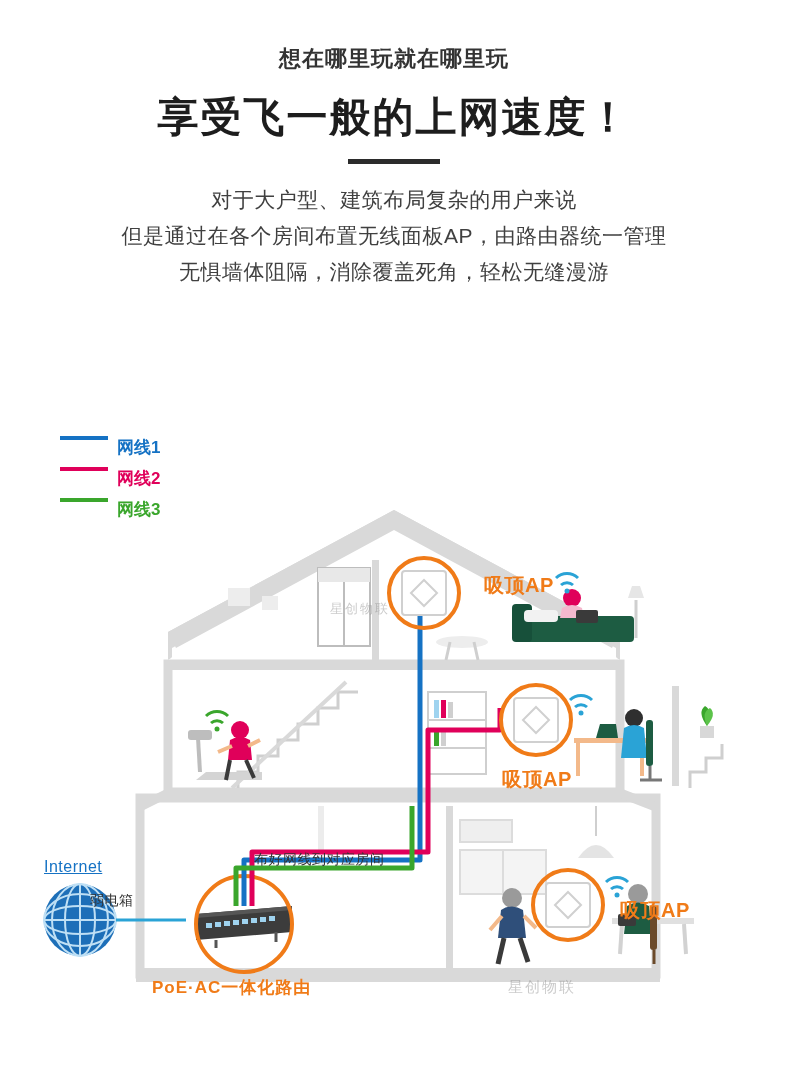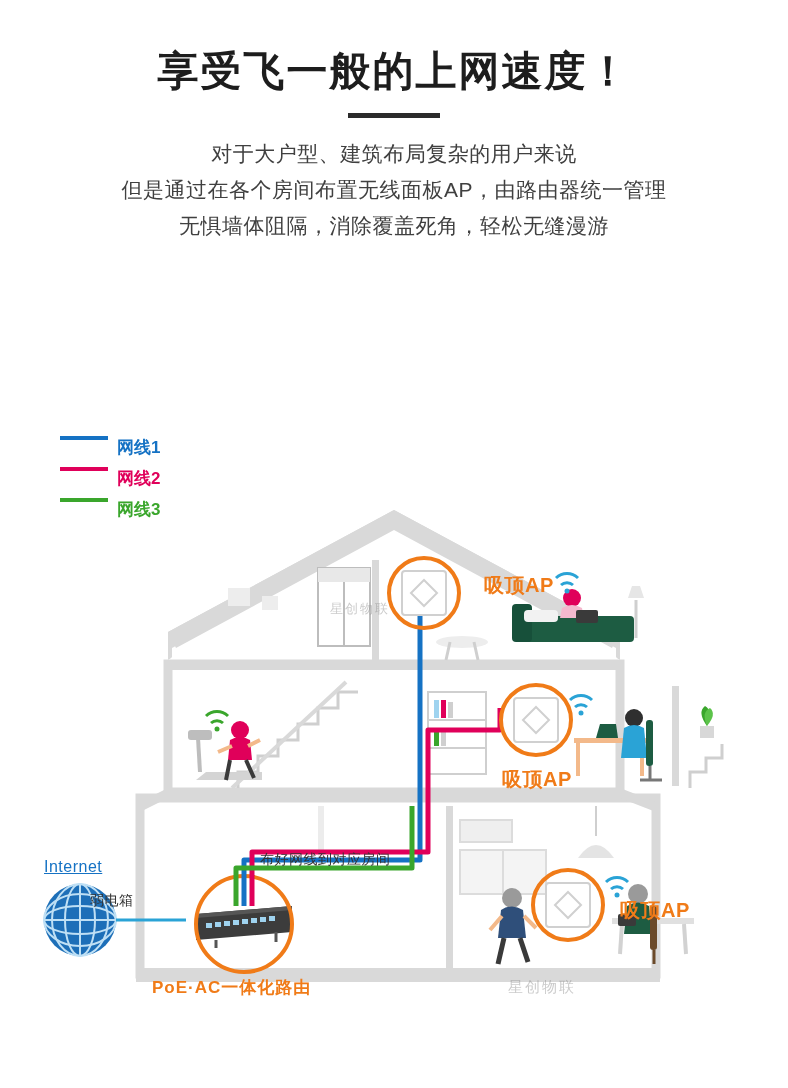--- a/index.html
+++ b/index.html
@@ -100,20 +100,21 @@
     color: rgba(140,140,140,0.45);
     font-size: 15px;
     letter-spacing: 2px;
     pointer-events: none;
   }
 </style>
 </head>
 <body>
 
 <div class="header">
+  <div class="head-sub">想在哪里玩就在哪里玩</div>
   <div class="head-main">享受飞一般的上网速度！</div>
   <div class="head-rule"></div>
   <div class="head-body">
     <div>对于大户型、建筑布局复杂的用户来说</div>
     <div>但是通过在各个房间布置无线面板AP，由路由器统一管理</div>
     <div>无惧墙体阻隔，消除覆盖死角，轻松无缝漫游</div>
   </div>
 </div>
 
 <div class="legend">
@@ -373,17 +374,17 @@
   <path d="M236,448 L236,470 L236,470" fill="none" stroke="#3aa62c" stroke-width="0"></path>
 </svg>
 </div>
 
 <div class="lbl lbl-ap" style="left:484px; top:572px;">吸顶AP</div>
 <div class="lbl lbl-ap" style="left:502px; top:766px;">吸顶AP</div>
 <div class="lbl lbl-ap" style="left:620px; top:897px;">吸顶AP</div>
 
 <div class="lbl lbl-internet" style="left:44px; top:858px;text-decoration:underline;">Internet</div>
 <div class="lbl lbl-box" style="left:90px; top:884px;margin-top:8px;">弱电箱</div>
-<div class="lbl lbl-wire" style="left:260px; top:851px;">布好网线到对应房间</div>
+<div class="lbl lbl-wire" style="left:254px; top:851px;">布好网线到对应房间</div>
 <div class="lbl lbl-route" style="left:152px; top:976px;">PoE·AC一体化路由</div>
 
 <div class="watermark" style="left:508px; top:978px;">星创物联</div>
 <div class="watermark" style="left:330px; top:600px; font-size:13px;">星创物联</div>
 
 </body></html>

